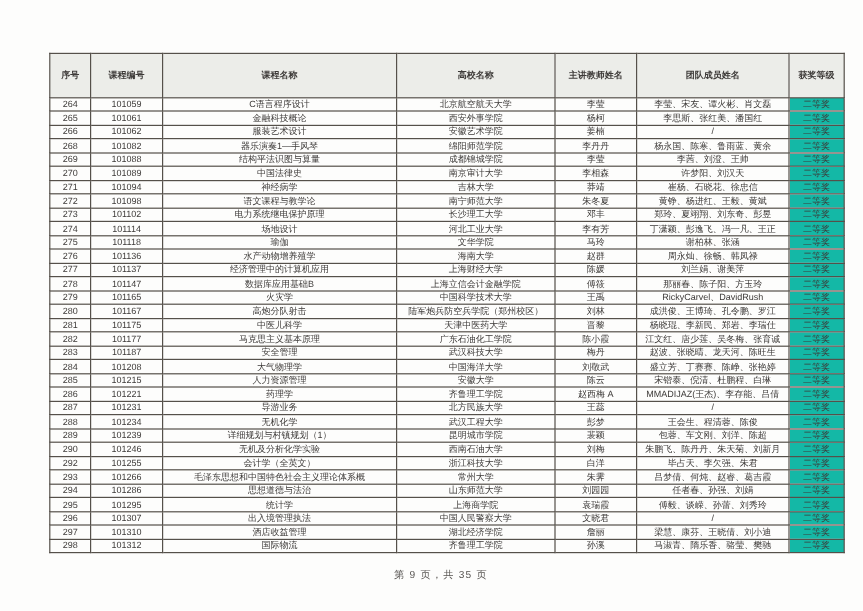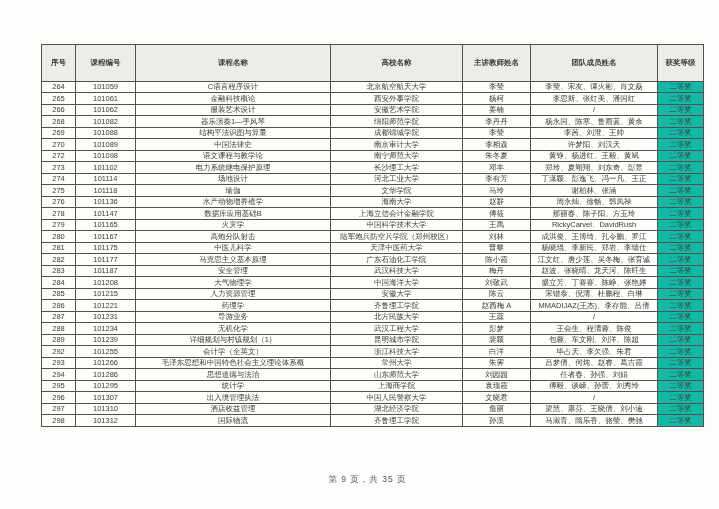--- a/index.html
+++ b/index.html
@@ -126,20 +126,29 @@
         <tr>
           <td>270</td>
           <td>101089</td>
           <td>中国法律史</td>
           <td>南京审计大学</td>
           <td>李相森</td>
           <td>许梦阳、刘汉天</td>
           <td class="award-cell">二等奖</td>
         </tr>
         <tr>
+          <td>271</td>
+          <td>101094</td>
+          <td>神经病学</td>
+          <td>吉林大学</td>
+          <td>莽靖</td>
+          <td>崔杨、石晓花、徐忠信</td>
+          <td class="award-cell">二等奖</td>
+        </tr>
+        <tr>
           <td>272</td>
           <td>101098</td>
           <td>语文课程与教学论</td>
           <td>南宁师范大学</td>
           <td>朱冬夏</td>
           <td>黄铮、杨进红、王毅、黄斌</td>
           <td class="award-cell">二等奖</td>
         </tr>
         <tr>
           <td>273</td>
@@ -171,20 +180,29 @@
         <tr>
           <td>276</td>
           <td>101136</td>
           <td>水产动物增养殖学</td>
           <td>海南大学</td>
           <td>赵群</td>
           <td>周永灿、徐畅、韩凤禄</td>
           <td class="award-cell">二等奖</td>
         </tr>
         <tr>
+          <td>277</td>
+          <td>101137</td>
+          <td>经济管理中的计算机应用</td>
+          <td>上海财经大学</td>
+          <td>陈媛</td>
+          <td>刘兰娟、谢美萍</td>
+          <td class="award-cell">二等奖</td>
+        </tr>
+        <tr>
           <td>278</td>
           <td>101147</td>
           <td>数据库应用基础B</td>
           <td>上海立信会计金融学院</td>
           <td>傅筱</td>
           <td>那丽春、陈子阳、方玉玲</td>
           <td class="award-cell">二等奖</td>
         </tr>
         <tr>
           <td>279</td>
@@ -279,20 +297,29 @@
         <tr>
           <td>289</td>
           <td>101239</td>
           <td>详细规划与村镇规划（1）</td>
           <td>昆明城市学院</td>
           <td>裴颖</td>
           <td>包蓉、车文刚、刘洋、陈超</td>
           <td class="award-cell">二等奖</td>
         </tr>
         <tr>
+          <td>290</td>
+          <td>101246</td>
+          <td>无机及分析化学实验</td>
+          <td>西南石油大学</td>
+          <td>刘梅</td>
+          <td>朱鹏飞、陈丹丹、朱天菊、刘新月</td>
+          <td class="award-cell">二等奖</td>
+        </tr>
+        <tr>
           <td>292</td>
           <td>101255</td>
           <td>会计学（全英文）</td>
           <td>浙江科技大学</td>
           <td>白洋</td>
           <td>毕占天、李欠强、朱君</td>
           <td class="award-cell">二等奖</td>
         </tr>
         <tr>
           <td>293</td>

